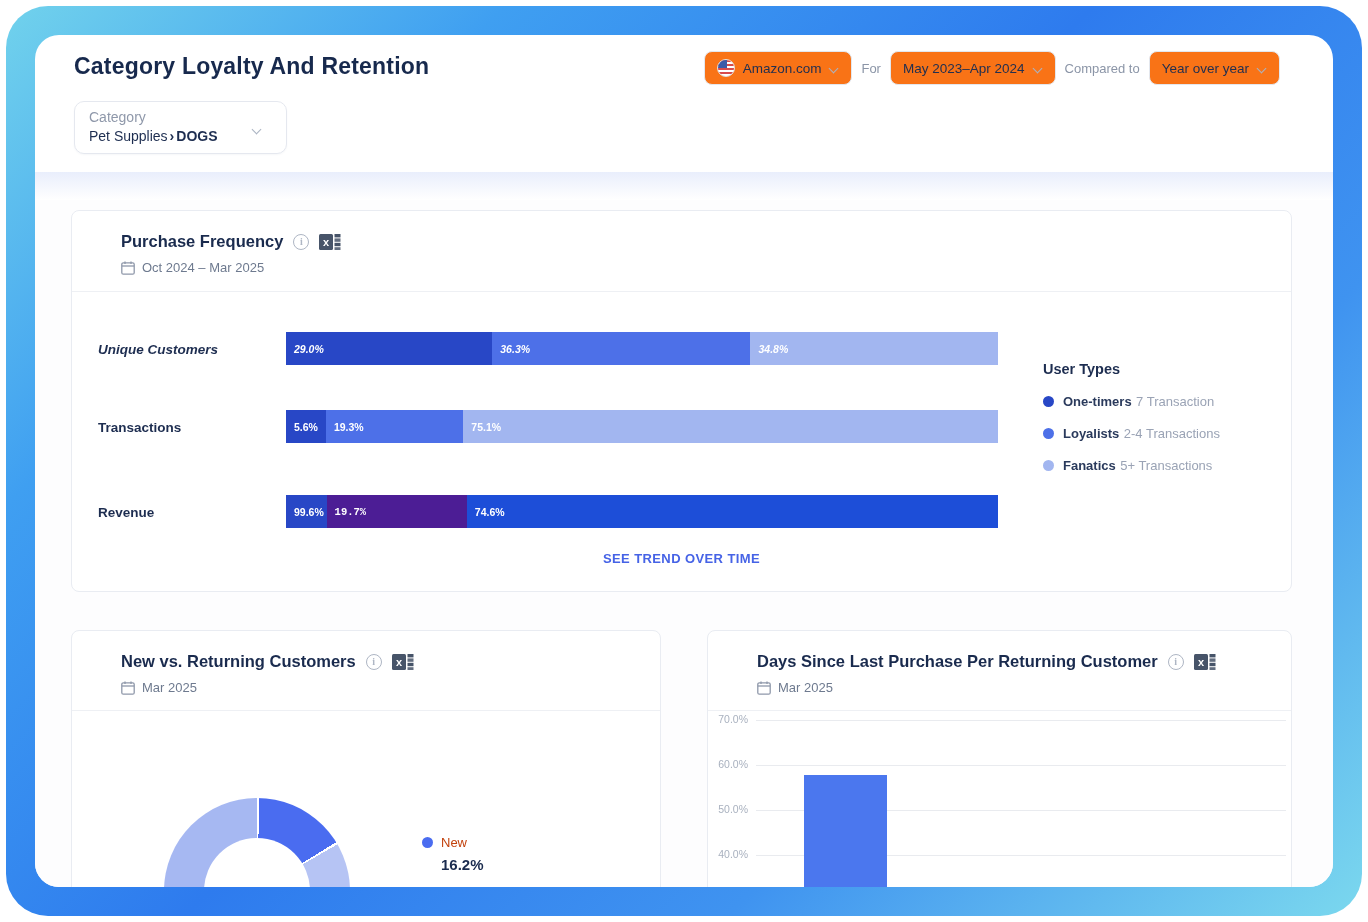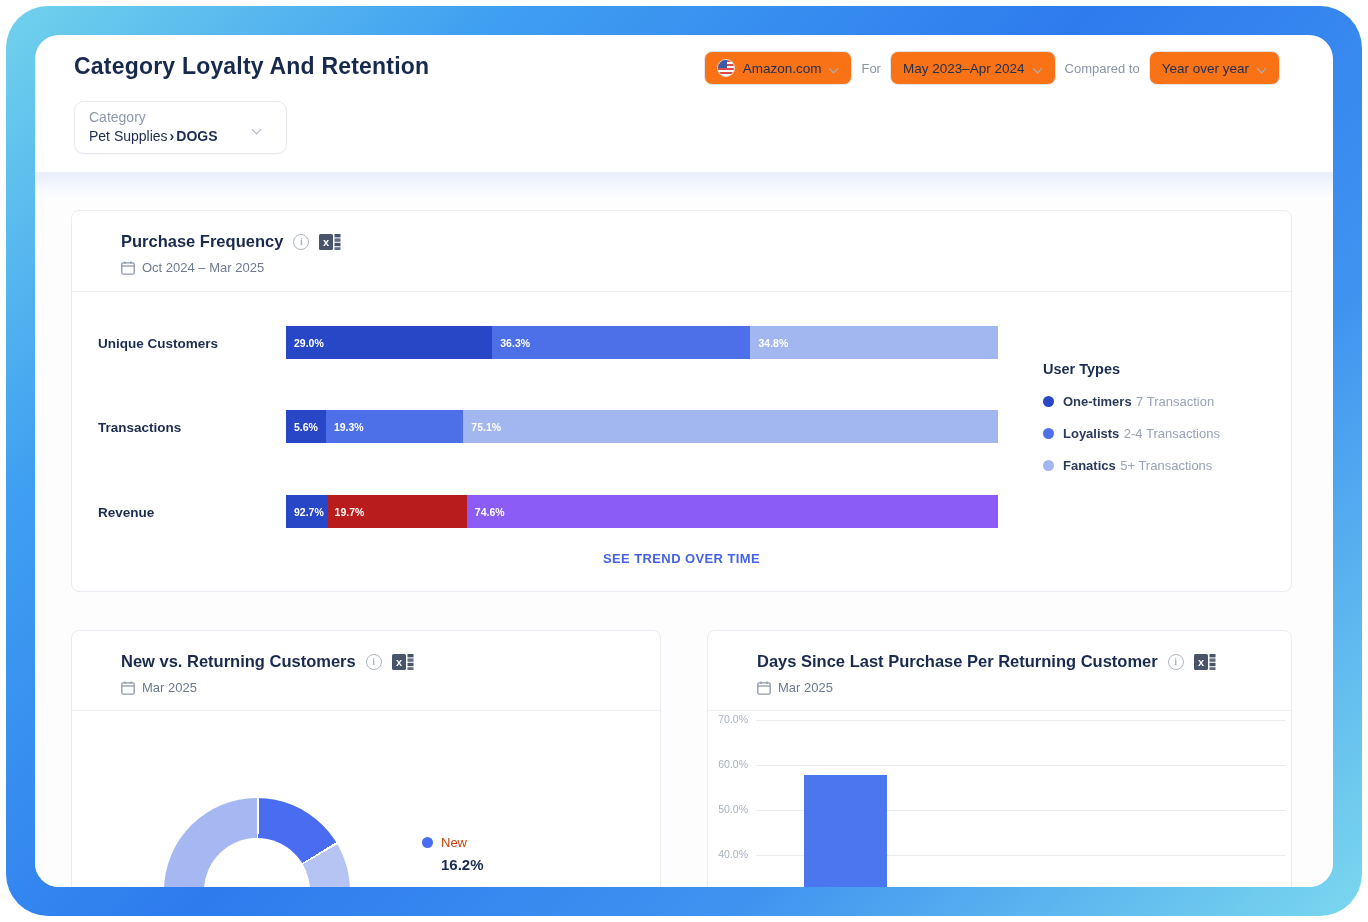--- a/index.html
+++ b/index.html
@@ -155,21 +155,21 @@
               <line x1="0.8" y1="5" x2="13.2" y2="5" stroke="#8f98aa" stroke-width="1.3"></line>
               <line x1="4" y1="0.5" x2="4" y2="3" stroke="#8f98aa" stroke-width="1.3"></line>
               <line x1="10" y1="0.5" x2="10" y2="3" stroke="#8f98aa" stroke-width="1.3"></line>
             </svg>
           <span class="date-text">Oct 2024 – Mar 2025</span>
         </div>
       </div>
       <div class="card-divider"></div>
 
       <div id="pf-rows">
-          <div class="pf-row" style="top: 115px;">
+          <div class="pf-row" style="top: 121px; font-style: italic;">
             <div class="pf-row-label">Unique Customers</div>
             <div class="pf-bar">
               <div class="pf-seg" style="flex: 29 0 0px; background: rgb(40, 71, 198);">
                 <span>29.0%</span>
               </div>
               <div class="pf-seg" style="flex: 36.3 0 0px; background: rgb(77, 112, 232);">
                 <span>36.3%</span>
               </div>
               <div class="pf-seg" style="flex: 34.8 0 0px; background: rgb(162, 182, 240);">
                 <span>34.8%</span>
@@ -187,26 +187,26 @@
               </div>
               <div class="pf-seg" style="flex: 75.1 0 0px; background: rgb(162, 182, 240);">
                 <span>75.1%</span>
               </div>
             </div>
           </div>
           <div class="pf-row" style="top: 284px;">
             <div class="pf-row-label">Revenue</div>
             <div class="pf-bar">
               <div class="pf-seg" style="flex: 5.7 0 0px; background: rgb(40, 71, 198);">
-                <span>92.7%</span>
-              </div>
-              <div class="pf-seg" style="flex: 19.7 0 0px; background: #b91c1c;">
+                <span>99.6%</span>
+              </div>
+              <div class="pf-seg" style="flex: 19.7 0 0px; background: #4c1d95; font-family: Liberation Mono, monospace;">
                 <span>19.7%</span>
               </div>
-              <div class="pf-seg" style="flex: 74.6 0 0px; background: #8b5cf6;">
+              <div class="pf-seg" style="flex: 74.6 0 0px; background: #1d4ed8;">
                 <span>74.6%</span>
               </div>
             </div>
           </div>
         </div>
 
       <div class="pf-legend">
         <div class="legend-title">User Types</div>
         <div id="pf-legend-items">
             <div class="legend-item">

